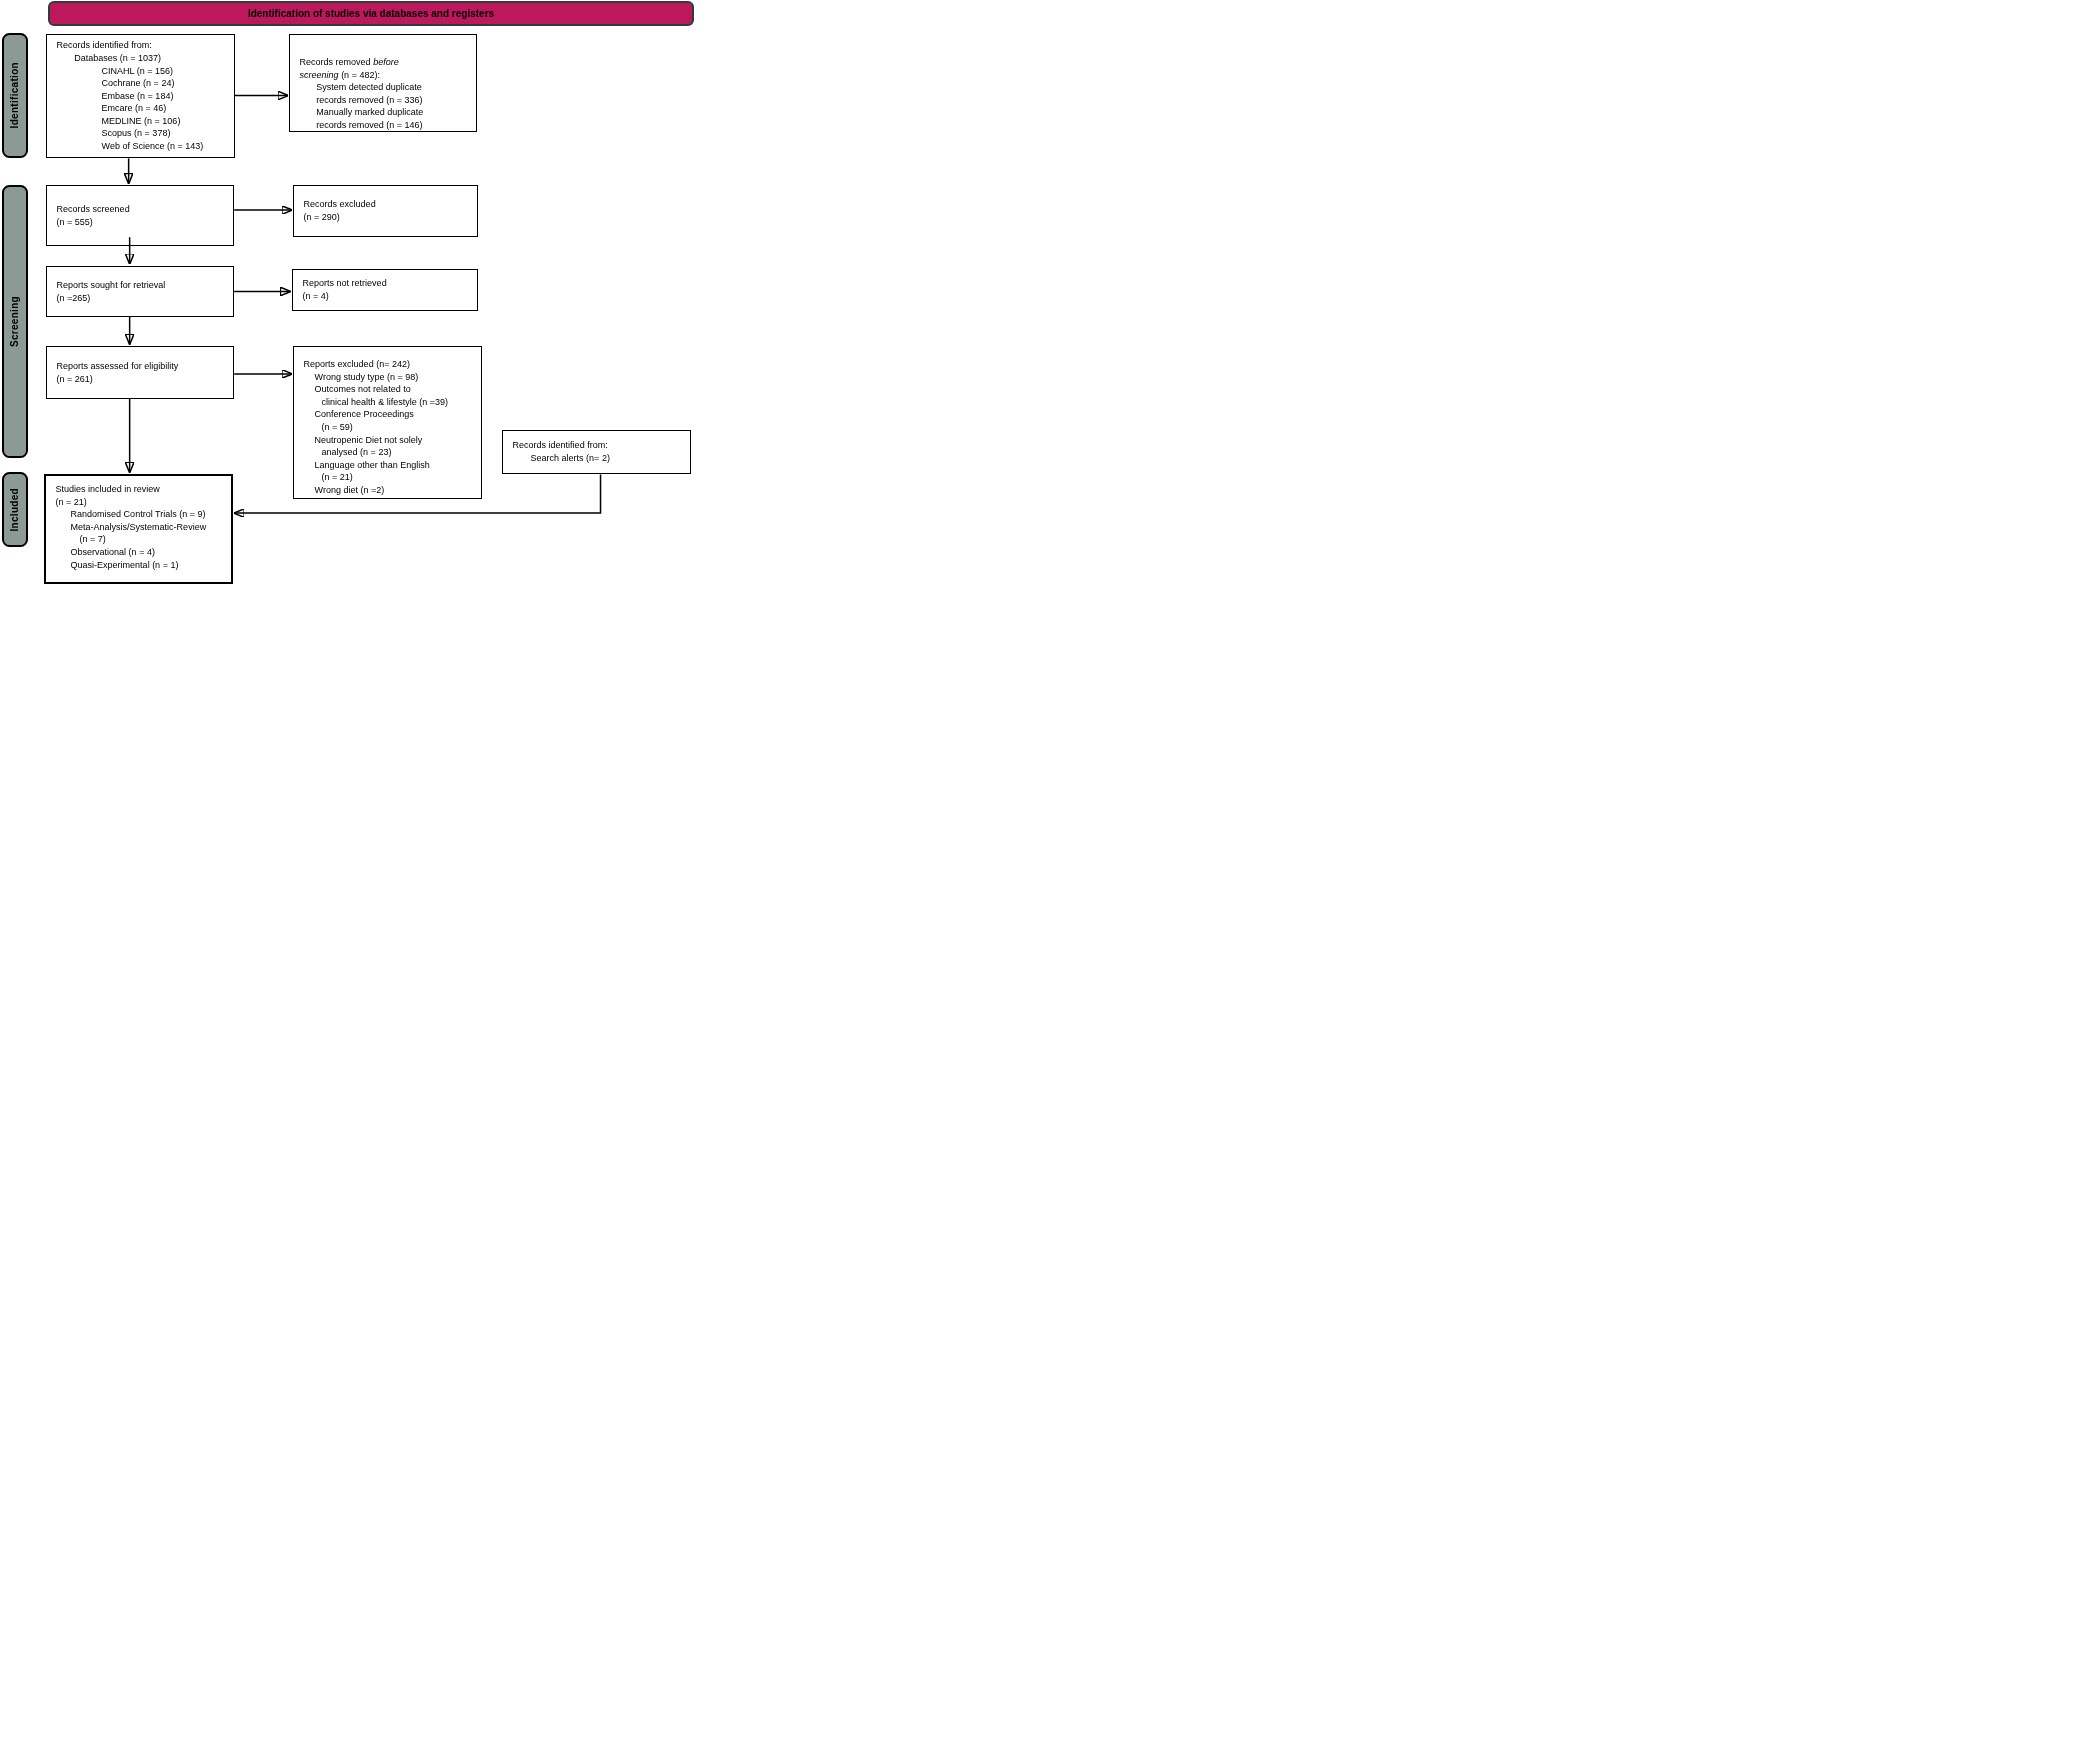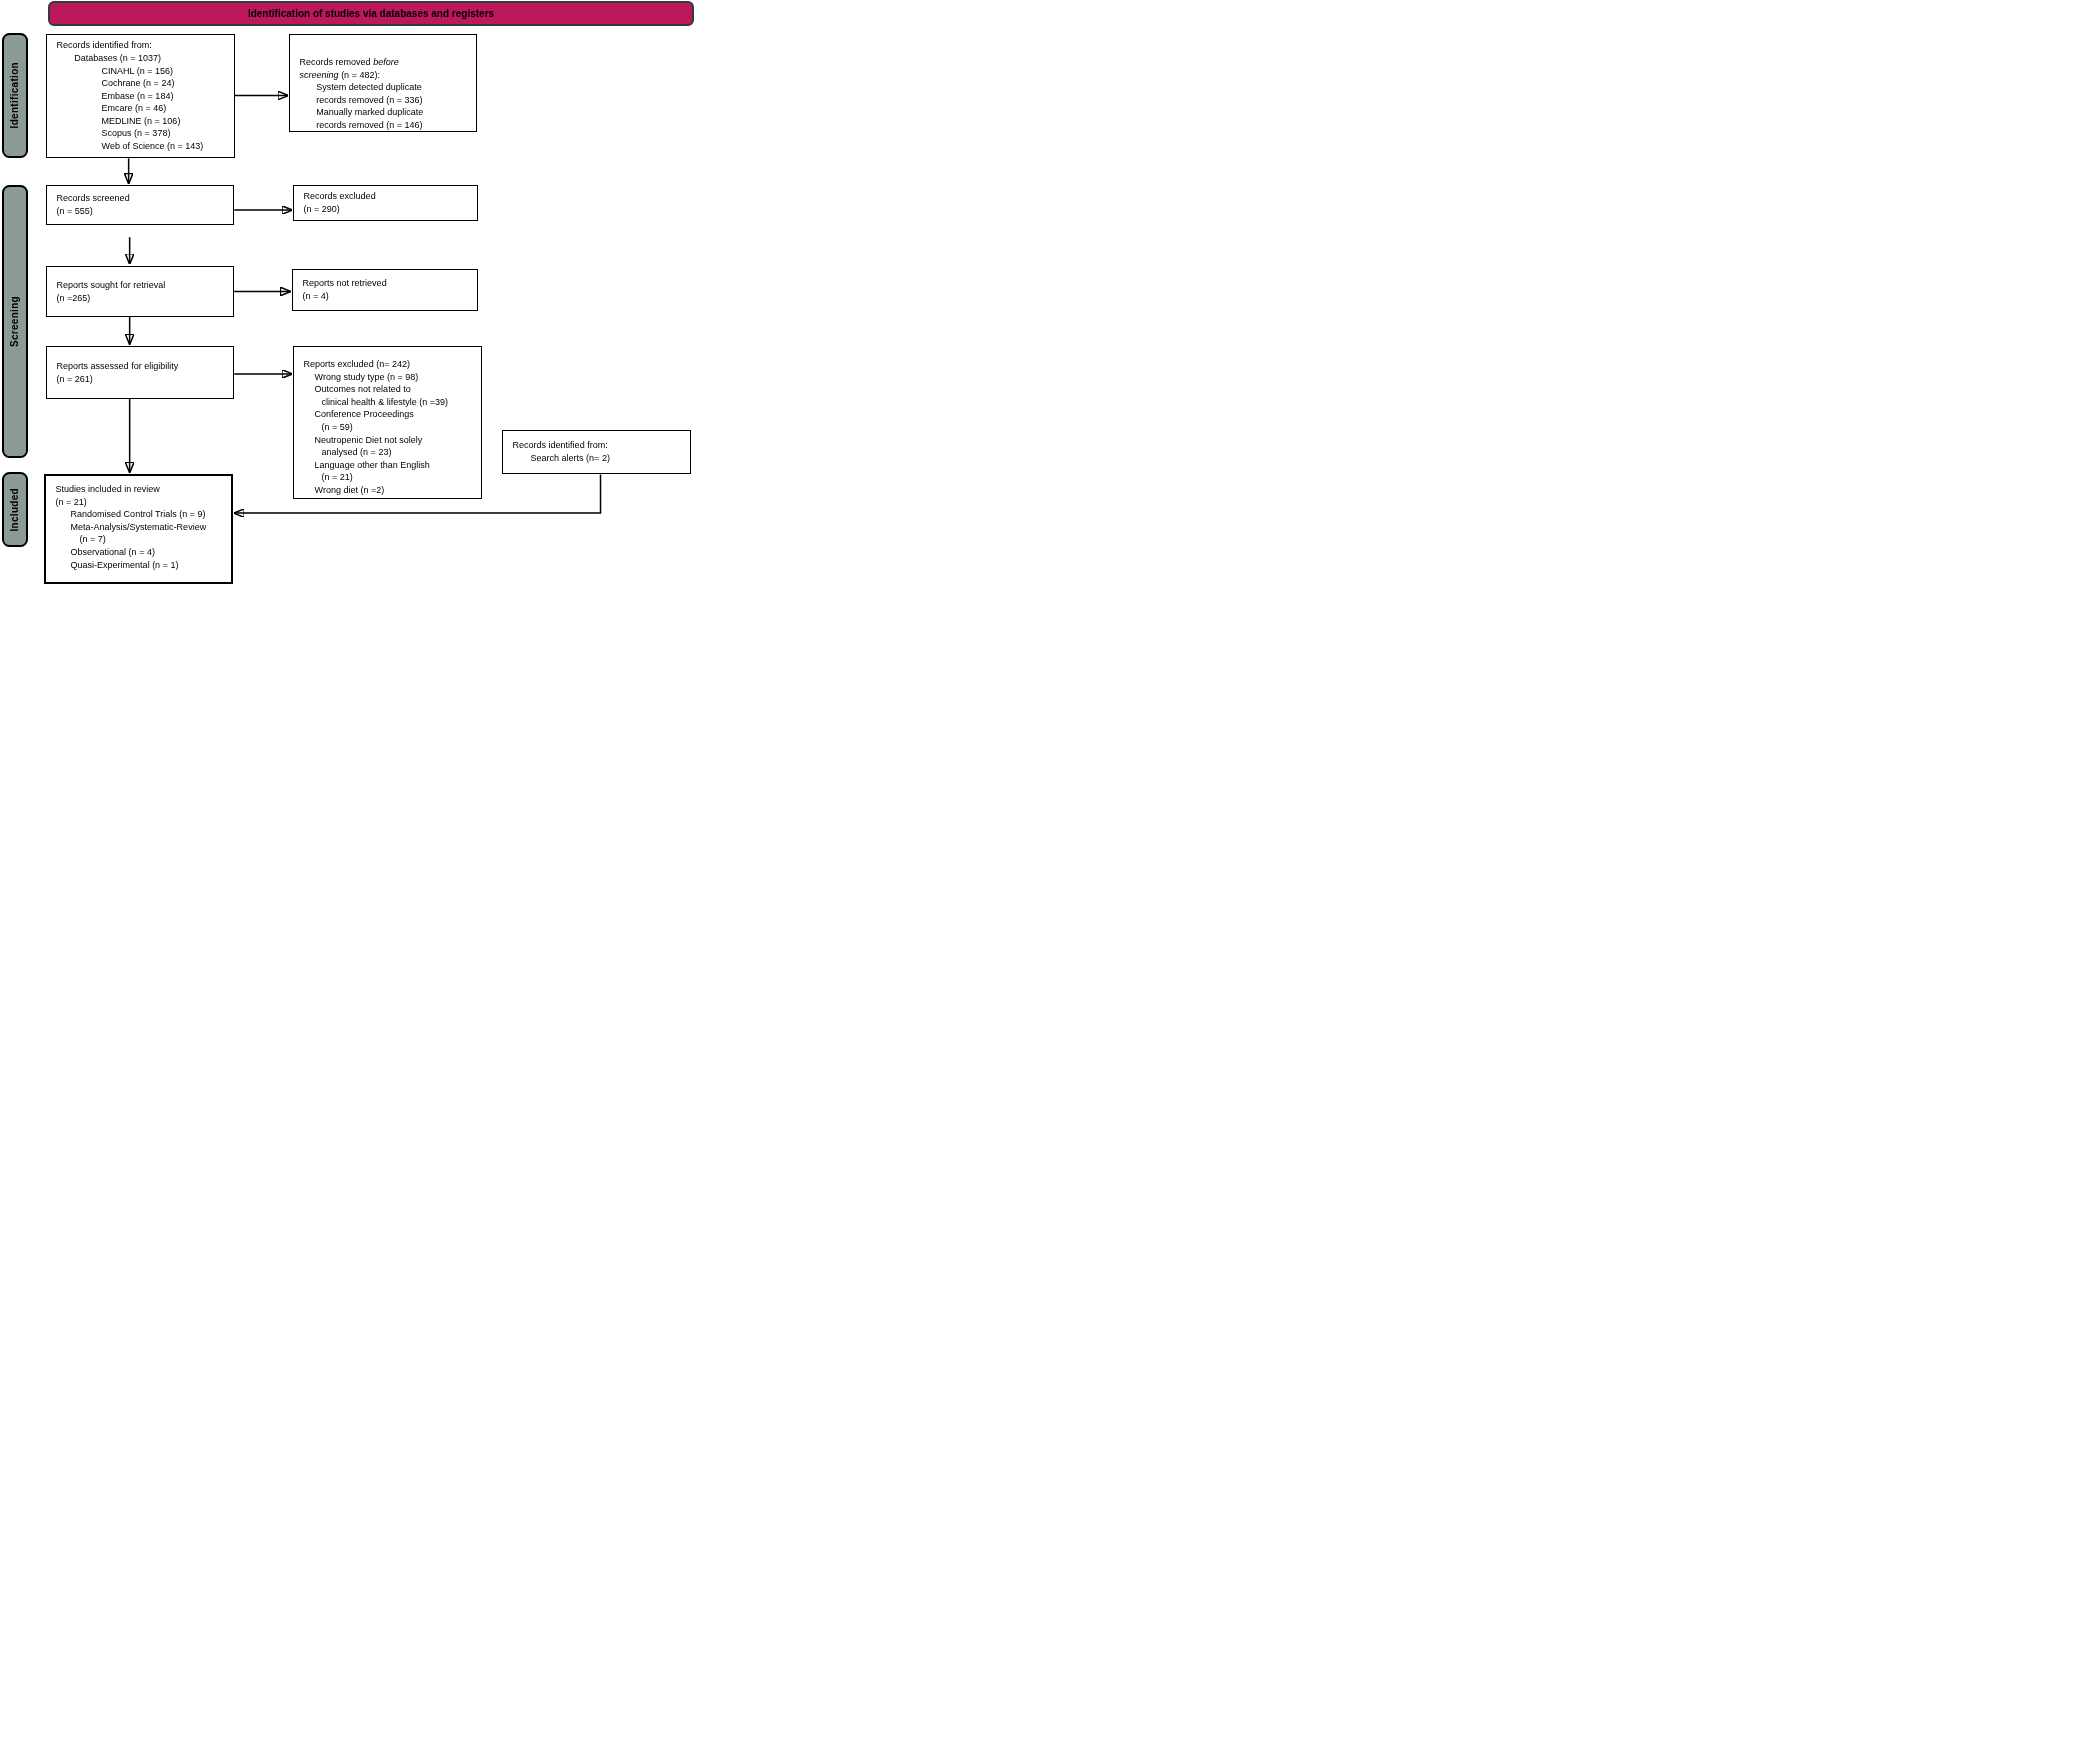--- a/index.html
+++ b/index.html
@@ -42,22 +42,22 @@
   .box .line{white-space:nowrap;}
   .box .in1{margin-left:16.6px;}
   .box .in2{margin-left:24px;}
 
   #box-identified{left:46px;top:34px;width:189px;height:124px;}
   #box-identified .in1{margin-left:17.6px;}
   #box-identified .in2{margin-left:45px;}
 
   #box-removed{left:289px;top:34px;width:188px;height:98px;justify-content:flex-start;padding-top:21px;}
 
-  #box-screened{left:46px;top:185px;width:188px;height:40px;}
-  #box-records-excluded{left:293px;top:185px;width:185px;height:36px;}
+  #box-screened{left:46px;top:185px;width:188px;height:61px;}
+  #box-records-excluded{left:293px;top:185px;width:185px;height:52px;}
   #box-sought{left:46px;top:266px;width:188px;height:51px;}
   #box-not-retrieved{left:292px;top:269px;width:186px;height:42px;}
   #box-assessed{left:46px;top:346px;width:188px;height:53px;}
 
   #box-reports-excluded{left:293px;top:346px;width:189px;height:153px;justify-content:flex-start;padding-top:11px;}
   #box-reports-excluded .in1{margin-left:11px;}
   #box-reports-excluded .in2{margin-left:18px;}
 
   #box-included{left:44px;top:474px;width:189px;height:110px;border-width:2px;justify-content:flex-start;padding-top:7px;}
   #box-included .in1{margin-left:15px;}

